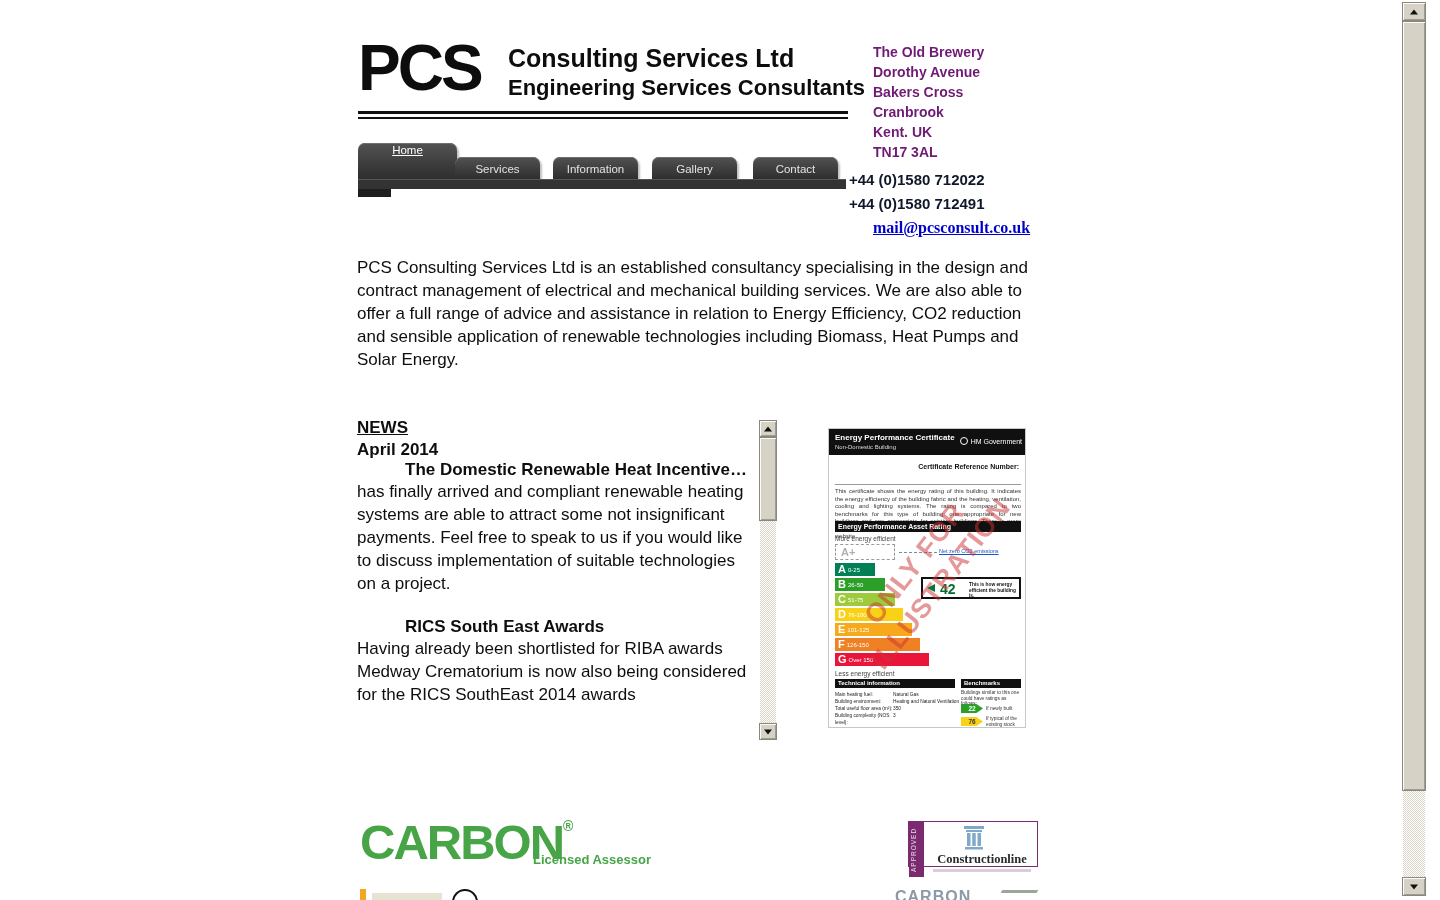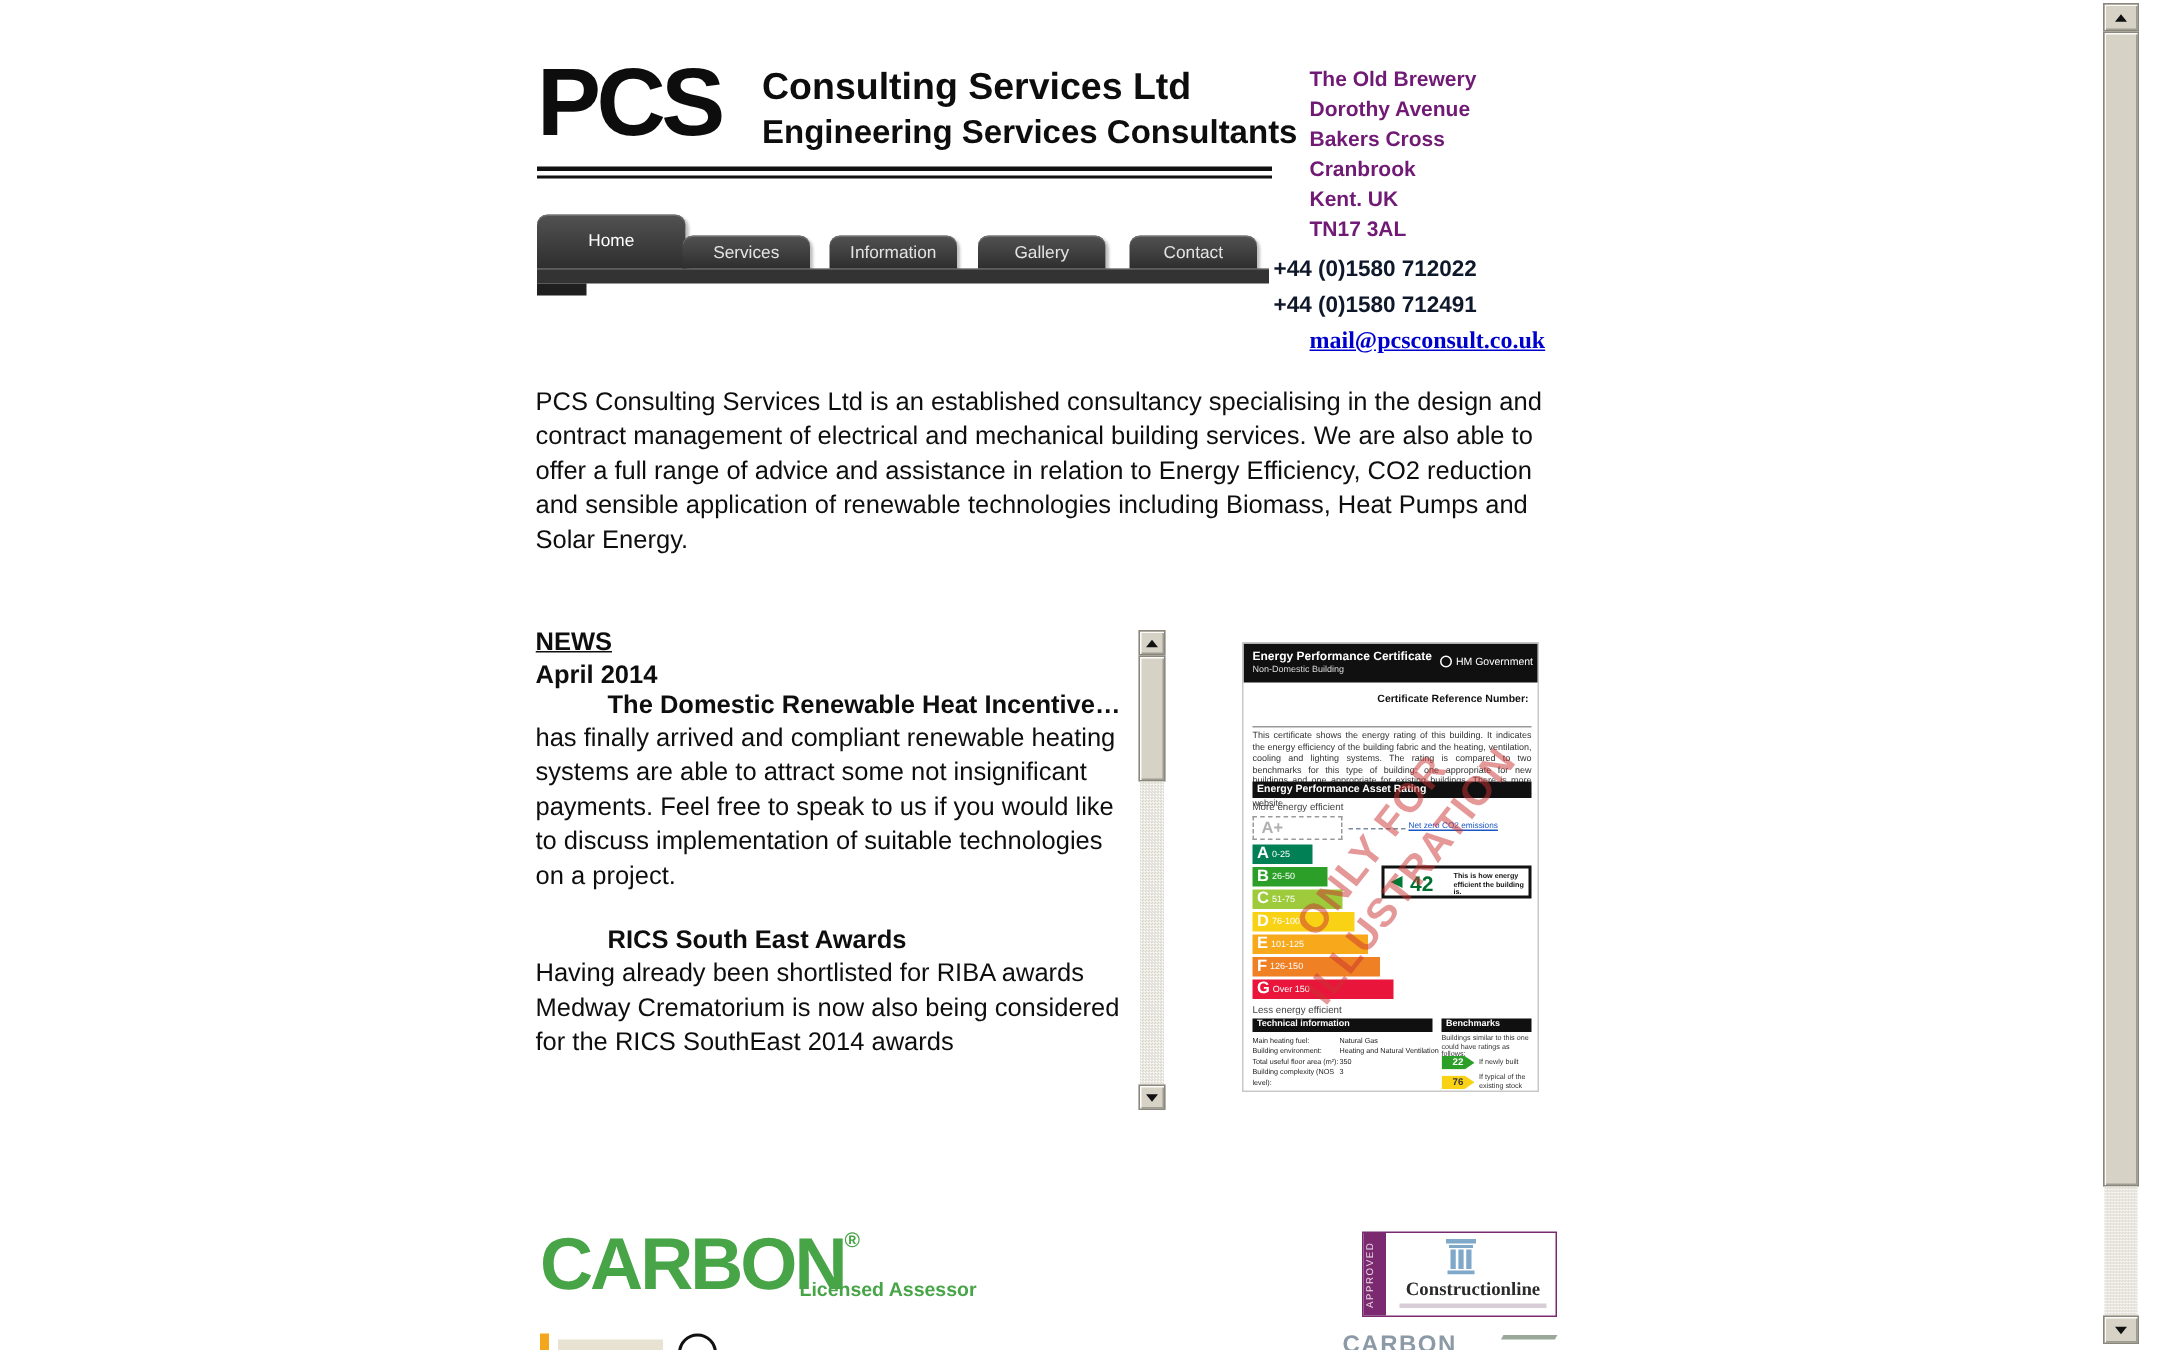--- a/index.html
+++ b/index.html
@@ -20,21 +20,21 @@
   #address { left:873px; top:42px; font-size:14px; font-weight:bold; color:#701a75; line-height:20px; }
   .phone { left:849px; font-size:15px; font-weight:bold; color:#0f172a; }
   #phone1 { top:171px; }
   #phone2 { top:195px; }
   #email-link { left:873px; top:219px; font-family:"Liberation Serif", serif; font-size:16px; font-weight:bold; color:#0000cc; text-decoration:underline; cursor:pointer; }
 
   
   .tab { position:absolute; background:linear-gradient(#525252,#2e2e2e); border-radius:7px 7px 0 0;
          color:#e3e3e3; font-size:11.5px; text-align:center; box-shadow:inset 0 1px 0 #6f6f6f, 2px 2px 2px rgba(0,0,0,.25); cursor:pointer; }
   .tab.small { top:157px; height:22px; width:85px; padding-top:6px; }
-  .tab.active { top:143px; height:36px; width:99px; padding-top:12px; color:#fff; }
+  .tab.active { top:143px; height:36px; width:99px; padding-top:1px; color:#fff;text-decoration:underline; }
   #navbar-base { left:358px; top:179px; width:488px; height:10px; background:#333; box-shadow:inset 0 1px 0 #565656; }
   #navbar-stub { left:358px; top:189px; width:33px; height:8px; background:#1f1f1f; }
 
   
   #intro { left:357px; top:256px; width:676px; font-size:17px; line-height:23px; color:#0e0e0e; }
 
   
   #news-box { left:357px; top:418px; width:398px; height:323px; overflow:hidden; color:#0e0e0e; }
   #news-heading { font-size:17px; font-weight:bold; text-decoration:underline; }
   .news-date { font-size:17px; font-weight:bold; margin-top:2px; }
@@ -94,21 +94,21 @@
   .bench-lbl { font-size:4.8px; line-height:5.5px; color:#333; width:32px; }
   #epc-watermark { position:absolute; left:-12px; top:112px; width:222px; transform:rotate(-52deg);
                    font-size:27px; line-height:33px; font-weight:bold; letter-spacing:1px; text-align:center;
                    color:rgba(203,49,49,0.5); z-index:5; pointer-events:none; }
 
   
   #breeam { left:360px; top:818px; color:#47a447; }
   #breeam .word { font-size:49px; font-weight:bold; letter-spacing:-2px; line-height:1; }
   #breeam sup { font-size:14px; font-weight:bold; vertical-align:28px; }
   #breeam-sub { left:533px; top:852px; font-size:13px; font-weight:bold; color:#47a447; }
-  #cline { left:908px; top:821px; width:130px; height:57px; border:1px solid #7b2a70; background:#fff; }
+  #cline { left:908px; top:821px; width:130px; height:46px; border:1px solid #7b2a70; background:#fff; }
   #cline-strip { position:absolute; left:0; top:0; width:15px; height:55px; background:#7b2a70; }
   #cline-approved { position:absolute; left:1px; top:4px; width:13px; height:48px; color:#e8d9e6; font-size:6.5px;
                     letter-spacing:1px; writing-mode:vertical-rl; transform:rotate(180deg); text-align:center; }
   #cline-pillar { position:absolute; left:54px; top:4px; }
   #cline-name { position:absolute; left:20px; top:30px; width:106px; text-align:center;
                 font-family:"Liberation Serif", serif; font-size:12.5px; font-weight:bold; color:#2a2a2a; }
   #cline-tagline { position:absolute; left:24px; top:47px; width:98px; height:3px; background:#d9cdd8; }
 
   
   #partial-left-bar { left:360px; top:889px; width:6px; height:11px; background:#f2a71c; }

